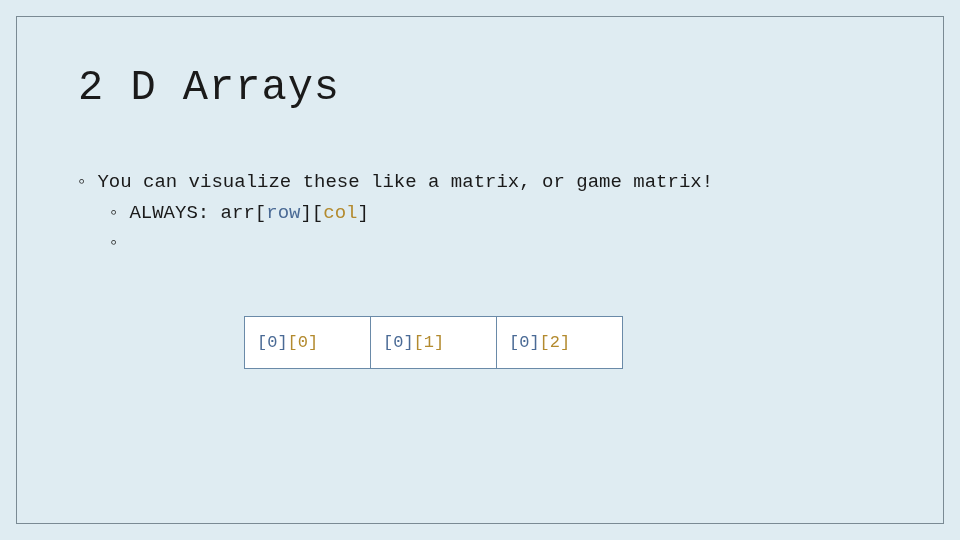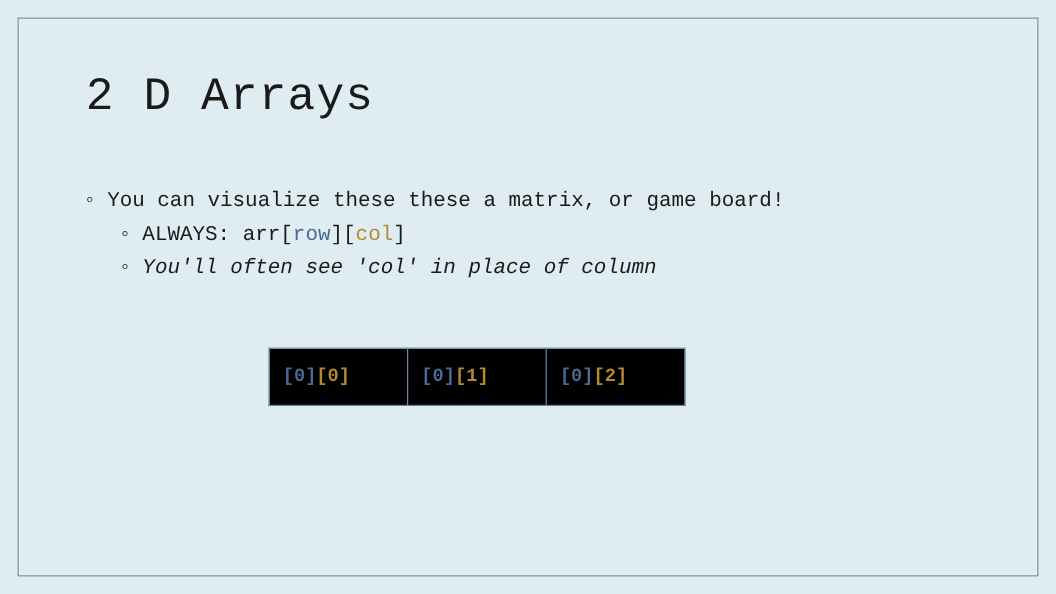--- a/index.html
+++ b/index.html
@@ -59,50 +59,49 @@
     position: absolute;
     top: 316px;
     left: 244px;
   }
   table.arr {
     border-collapse: collapse;
   }
   table.arr td {
     width: 126px;
     height: 52px;
-    background: #000000;
+    background: #ffffff;
     border: 1px solid #6a8aa8;
     font-size: 17px;
-    font-weight: 700;
+    font-weight: 400;
     color: #1a1a1a;
     padding-left: 12px;
     vertical-align: middle;
   }
 </style>
 </head>
 <body>
 
 <div class="slide-frame"></div>
 
 <h1 class="title">2 D Arrays</h1>
 
 <div class="content">
   <div class="bullet-l1">
     <span class="bullet-mark">◦</span>
-    <span>You can visualize these these a matrix, or game board!</span>
+    <span>You can visualize these like a matrix, or game matrix!</span>
   </div>
   <div class="bullet-l2">
     <span class="bullet-mark">◦</span>
     <span>
       <span>ALWAYS: arr[</span><span class="row-color">row</span><span>][</span><span class="col-color">col</span><span>]</span>
     </span>
   </div>
   <div class="bullet-l2 italic">
     <span class="bullet-mark">◦</span>
-    <span>You'll often see 'col' in place of column</span>
   </div>
 </div>
 
 <div class="table-wrap">
   <table class="arr">
     <tbody>
         <tr>
       <td><span class="row-color">[0]</span><span class="col-color">[0]</span></td>
       <td><span class="row-color">[0]</span><span class="col-color">[1]</span></td>
       <td><span class="row-color">[0]</span><span class="col-color">[2]</span></td>

